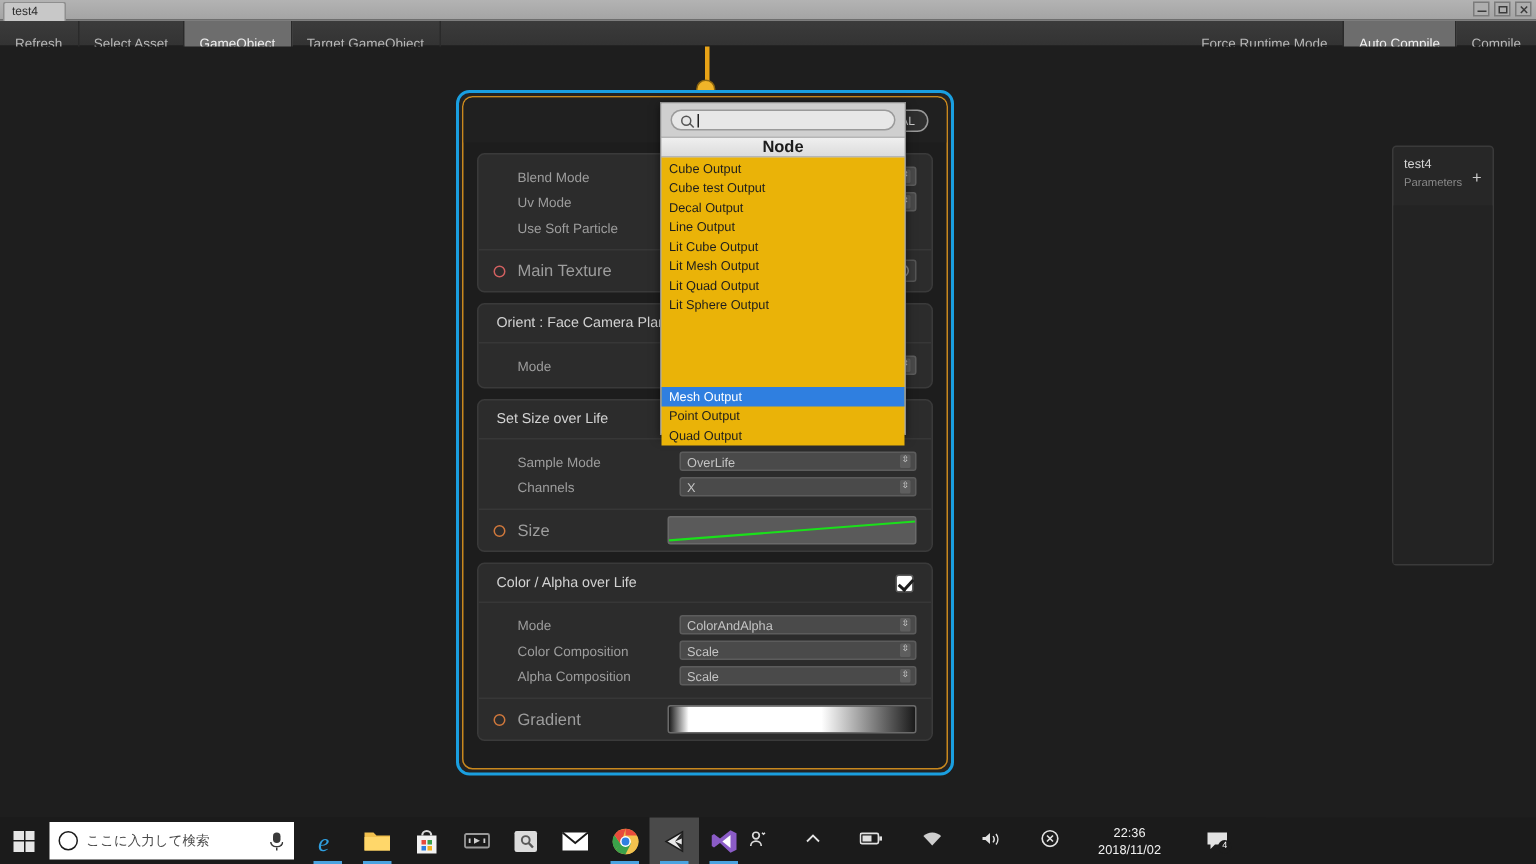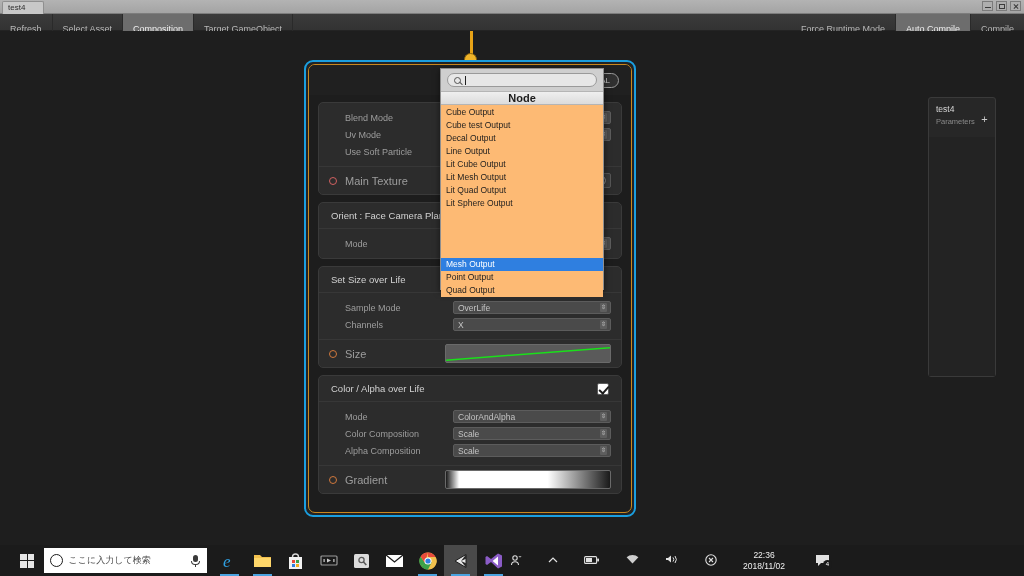--- a/index.html
+++ b/index.html
@@ -187,30 +187,30 @@
   #search-caret {
     width: 1px; height: 9px; background: #202020; animation: none;
   }
   #search-input-text { font-size: 8.5px; color: #333; }
   #node-hdr-row {
     height: 14px; background: linear-gradient(#efefef,#dcdcdc);
     border-top: 1px solid #b5b5b5; border-bottom: 1px solid #b5b5b5;
     display: flex; align-items: center; justify-content: center;
     font-size: 11px; font-weight: bold; color: #1c1c1c;
   }
-  #node-list { background: #fdba74; padding-top: 1px; }
+  #node-list { background: #eab308; padding-top: 1px; }
   .nitem {
     height: 13px; line-height: 13px; padding-left: 5px;
     font-size: 8.5px; color: #1d1d1d; white-space: nowrap;
   }
   .nitem.sel { background: #2f7fe0; color: #ffffff; margin-top: 48px; }
 
   
   #taskbar {
-    position: absolute; left: 11px; bottom: 0; width: 844px; height: 31px;
+    position: absolute; left: 0; bottom: 0; width: 844px; height: 31px;
     background: #1b1b1b; display: flex; align-items: center;
   }
   #start {
     width: 40px; height: 31px; display: flex; align-items: center; justify-content: center;
   }
   .winlogo { width: 14px; height: 14px; display: grid; grid-template-columns: 1fr 1fr; grid-gap: 1.5px; }
   .winlogo i { background: #e6e6e6; display: block; }
   #searchbox {
     width: 198px; height: 25px; background: #ffffff; display: flex; align-items: center;
     padding: 0 6px; gap: 6px;
@@ -267,21 +267,21 @@
   </div>
 
   <div id="toolbar">
     <div class="tb-btn">
       <span>Refresh</span>
     </div>
     <div class="tb-btn">
       <span>Select Asset</span>
     </div>
     <div class="tb-btn active">
-      <span>Composition</span>
+      <span>GameObject</span>
     </div>
     <div class="tb-btn">
       <span>Target GameObject</span>
     </div>
     <div class="tb-spacer"></div>
     <div class="tb-right">
       <div class="tb-btn">
         <span>Force Runtime Mode</span>
       </div>
       <div class="tb-btn active">

